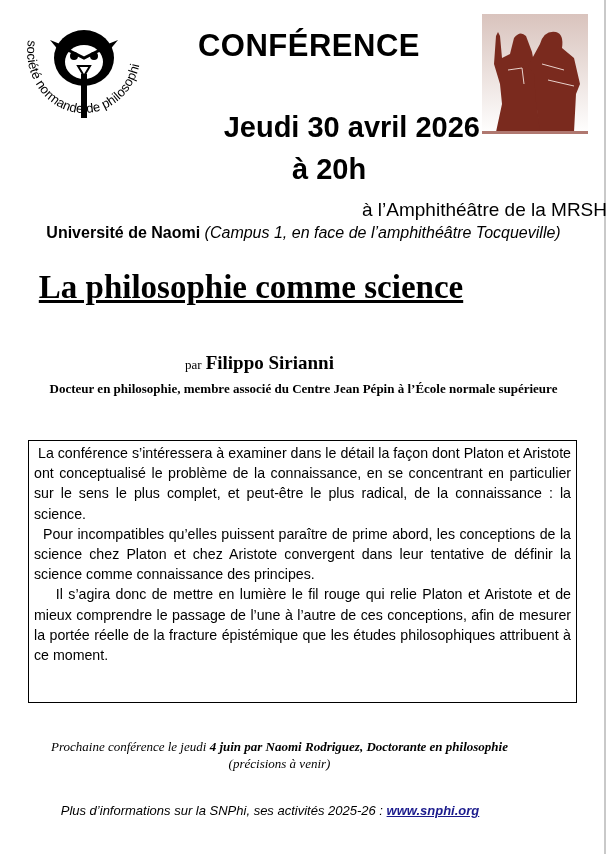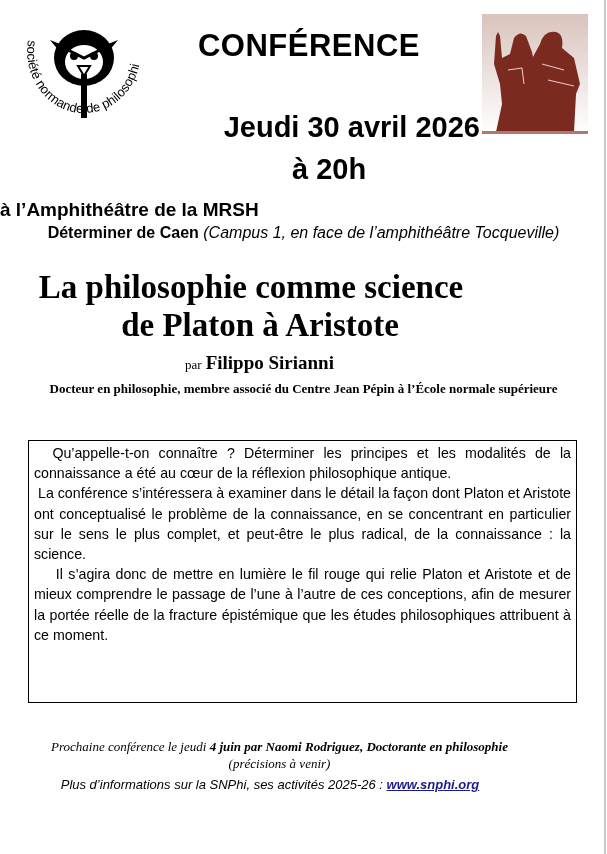--- a/index.html
+++ b/index.html
@@ -12,27 +12,27 @@
     .statues { position: absolute; left: 482px; top: 14px; width: 106px; height: 120px; }
     .title {
       position: absolute; left: 144px; width: 330px; top: 28px; text-align: center;
       font-family: "Liberation Sans", sans-serif; font-weight: bold; font-size: 31px; letter-spacing: 0.5px;
     }
     .date {
       position: absolute; left: 150px; width: 330px; top: 110px; text-align: right;
       font-weight: bold; font-size: 29px; line-height: 34px;
     }
     .time { position: absolute; left: 292px; top: 152px; font-weight: bold; font-size: 29px; line-height: 34px; }
-    .venue { position: absolute; left: 0; width: 607px; top: 199px; text-align: left; font-weight: bold; font-size: 19px; }
+    .venue { position: absolute; left: 0; width: 607px; top: 199px; text-align: right; font-weight: normal; font-size: 19px; }
     .univ { position: absolute; left: 0; width: 607px; top: 224px; text-align: center; font-size: 16px; }
     .univ b { font-weight: bold; }
     .univ i { font-style: italic; }
     .talk-title {
       position: absolute; left: 0; width: 520px; top: 268px; text-align: center;
-      font-family: "Liberation Serif", serif; font-weight: bold; font-size: 33px; line-height: 38px;
+      font-family: "Liberation Serif", serif; font-weight: bold; font-size: 33px; line-height: 38px; text-decoration: underline;
     }
     .talk-title .l1 { display: block; margin-left: -18px; }
     .byline { position: absolute; left: 0; width: 519px; top: 352px; text-align: center; font-family: "Liberation Serif", serif; }
     .byline .par { font-size: 13px; }
     .byline .name { font-size: 19px; font-weight: bold; }
     .affil {
       position: absolute; left: 40px; width: 527px; top: 381px; text-align: center;
       font-family: "Liberation Serif", serif; font-weight: bold; font-size: 13px; line-height: 16px;
     }
     .abstract {
@@ -40,21 +40,21 @@
       border: 1.5px solid #000; padding: 2px 5px;
       font-family: "Liberation Sans", sans-serif; font-size: 14.2px; line-height: 20.2px; text-align: justify;
     }
     .abstract p { margin: 0; }
     .next {
       position: absolute; left: 0; width: 559px; top: 738px; text-align: center;
       font-family: "Liberation Serif", serif; font-style: italic; font-size: 13px; line-height: 17px;
     }
     .next b { font-weight: bold; }
     .more {
-      position: absolute; left: 0; width: 540px; top: 777px; text-align: center;
+      position: absolute; left: 0; width: 540px; top: 803px; text-align: center;
       font-family: "Liberation Sans", sans-serif; font-style: italic; font-size: 13px;
     }
     .more a { color: #1a1a8c; font-weight: bold; text-decoration: underline; }
   </style>
 </head>
 <body>
 
 <div class="right-rule"></div>
 
 <div class="logo">
@@ -105,39 +105,38 @@
     <path d="M66 66 L92 72" stroke="#e8d2cc" stroke-width="1" fill="none"></path>
     <rect x="0" y="117" width="106" height="3" fill="#b07870"></rect>
   </svg>
 </div>
 
 <div class="title">CONFÉRENCE</div>
 <div class="date">Jeudi 30 avril 2026</div>
 <div class="time">à 20h</div>
 <div class="venue">à l’Amphithéâtre de la MRSH</div>
 <div class="univ">
-  <b>Déterminer de Caen</b>
+  <b>Université de Naomi</b>
   <i>(Campus 1, en face de l’amphithéâtre Tocqueville)</i>
 </div>
 
 <div class="talk-title">
   <span class="l1">La philosophie comme science</span>
-  <span>de Platon à Aristote</span>
 </div>
 
 <div class="byline">
   <span class="par">par</span>
   <span class="name">Filippo Sirianni</span>
 </div>
 
 <div class="affil">Docteur en philosophie, membre associé du Centre Jean Pépin à l’École normale supérieure</div>
 
 <div class="abstract">
-  <p>&nbsp;&nbsp;Qu’appelle-t-on connaître ? Déterminer les principes et les modalités de la connaissance a été au cœur de la réflexion philosophique antique.</p>
   <p>&nbsp;La conférence s’intéressera à examiner dans le détail la façon dont Platon et Aristote ont conceptualisé le problème de la connaissance, en se concentrant en particulier sur le sens le plus complet, et peut-être le plus radical, de la connaissance : la science.</p>
+  <p>&nbsp;&nbsp;Pour incompatibles qu’elles puissent paraître de prime abord, les conceptions de la science chez Platon et chez Aristote convergent dans leur tentative de définir la science comme connaissance des principes.</p>
   <p>&nbsp;&nbsp;&nbsp;&nbsp;Il s’agira donc de mettre en lumière le fil rouge qui relie Platon et Aristote et de mieux comprendre le passage de l’une à l’autre de ces conceptions, afin de mesurer la portée réelle de la fracture épistémique que les études philosophiques attribuent à ce moment.</p>
 </div>
 
 <div class="next">
   <span>Prochaine conférence  le jeudi </span><b>4 juin par Naomi Rodriguez, Doctorante en philosophie</b><br>
   <span>(précisions à venir)</span>
 </div>
 
 <div class="more">
   <span>Plus d’informations sur la SNPhi, ses activités 2025-26 : </span><a>www.snphi.org</a>

